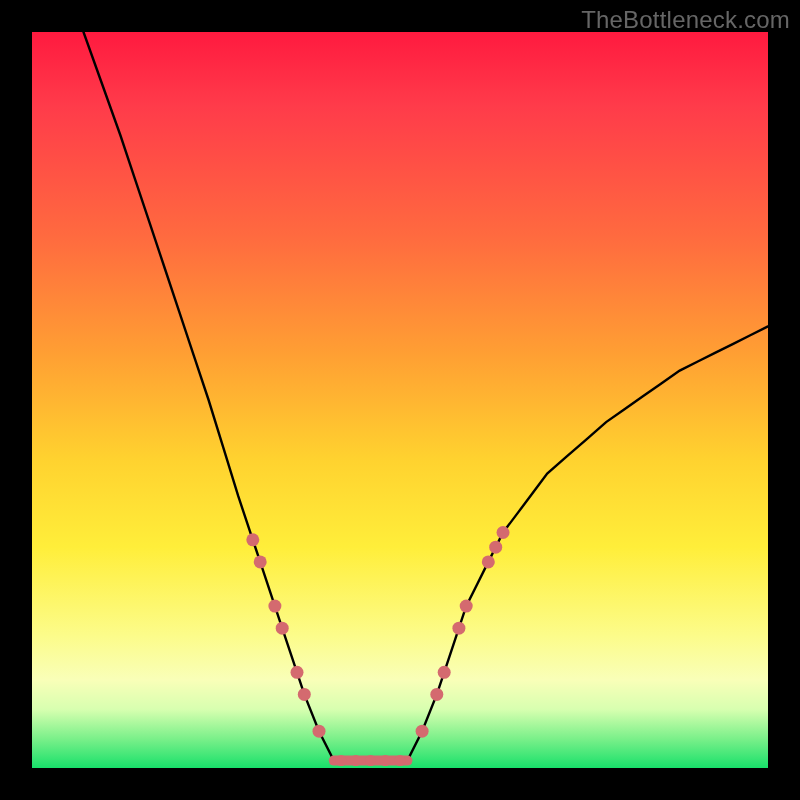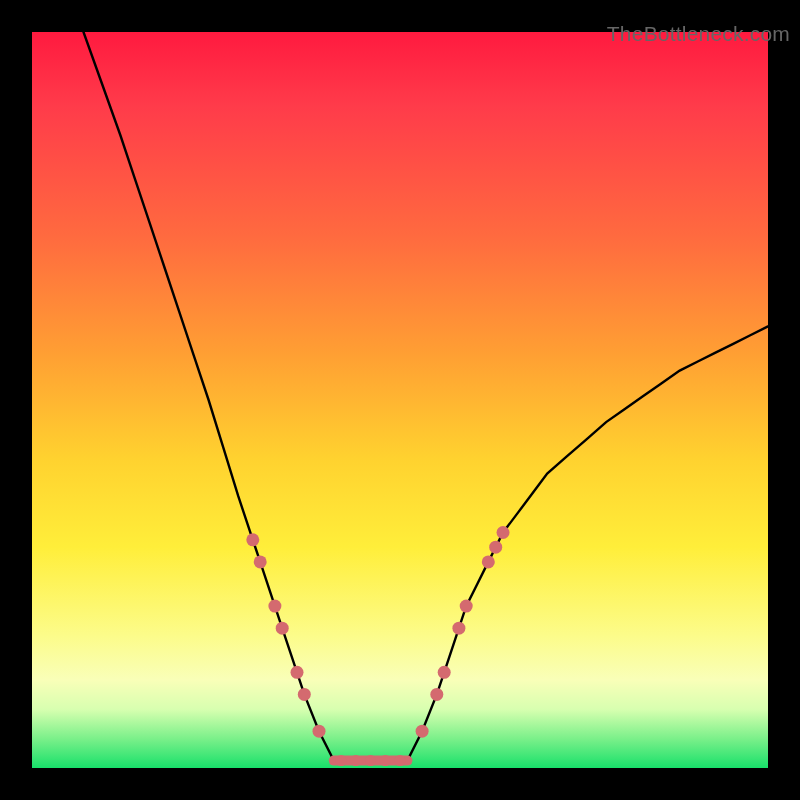--- a/index.html
+++ b/index.html
@@ -35,24 +35,24 @@
       #ffee3a 70%,
       #fcfc8a 82%,
       #f9ffb8 88%,
       #d8ffb0 92%,
       #7bf08a 96%,
       #18e06a 100%
     );
   }
   .watermark {
     position: absolute;
-    top: 22px;
+    top: 6px;
     right: 10px;
     color: #666;
-    font-size: 21px;
+    font-size: 24px;
     font-weight: 500;
     letter-spacing: 0.2px;
     z-index: 50;
   }
   svg.overlay {
     position: absolute;
     left: 0;
     top: 0;
     width: 736px;
     height: 736px;

